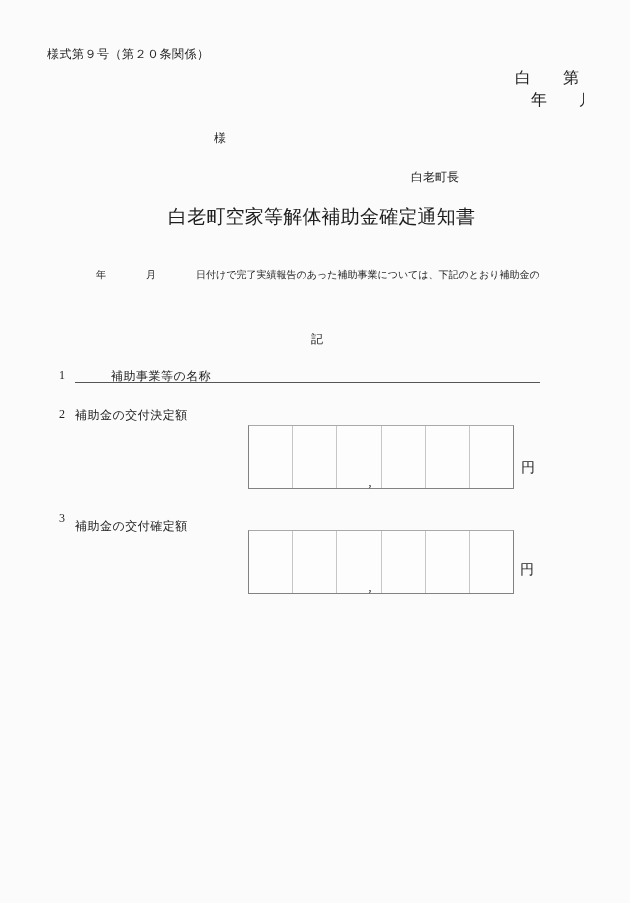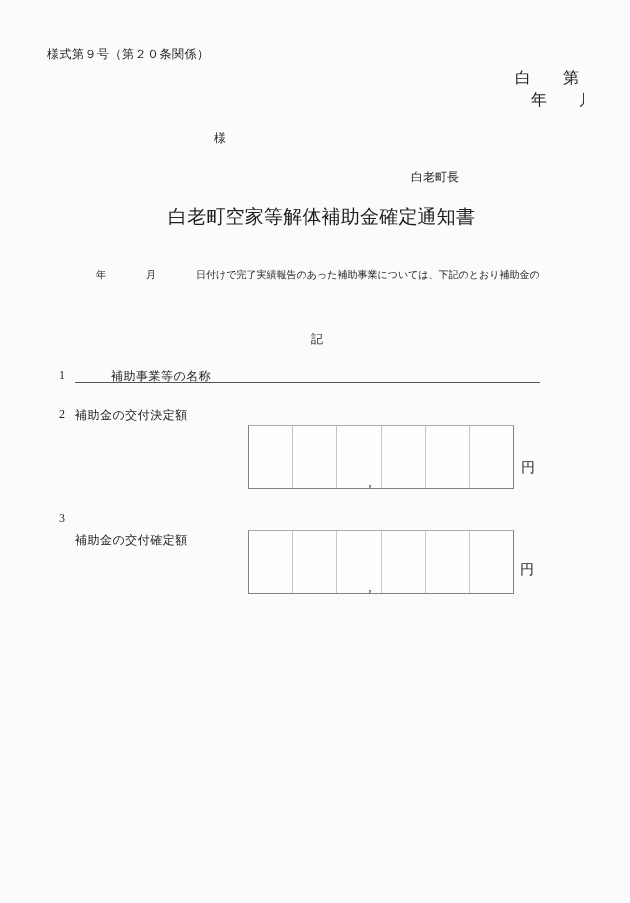--- a/index.html
+++ b/index.html
@@ -33,21 +33,21 @@
   .num-1   { left: 59px; top: 368px; }
   .label-1 { left: 75px; top: 368px; margin-left: 36px; }
   .name-underline {
     left: 75px; top: 382px;
     width: 465px; height: 1px;
     background: #555555;
   }
   .num-2   { left: 59px; top: 407px; }
   .label-2 { left: 75px; top: 407px; }
   .num-3   { left: 59px; top: 511px; }
-  .label-3 { left: 75px; top: 532px; }
+  .label-3 { left: 75px; top: 518px; }
 
   .amount-table {
     position: absolute;
     left: 248px;
     width: 266px;
     height: 64px;
     border: 1px solid #828282;
     border-top-color: #a9a9a9;
     background: #fdfdfd;
     display: flex;

